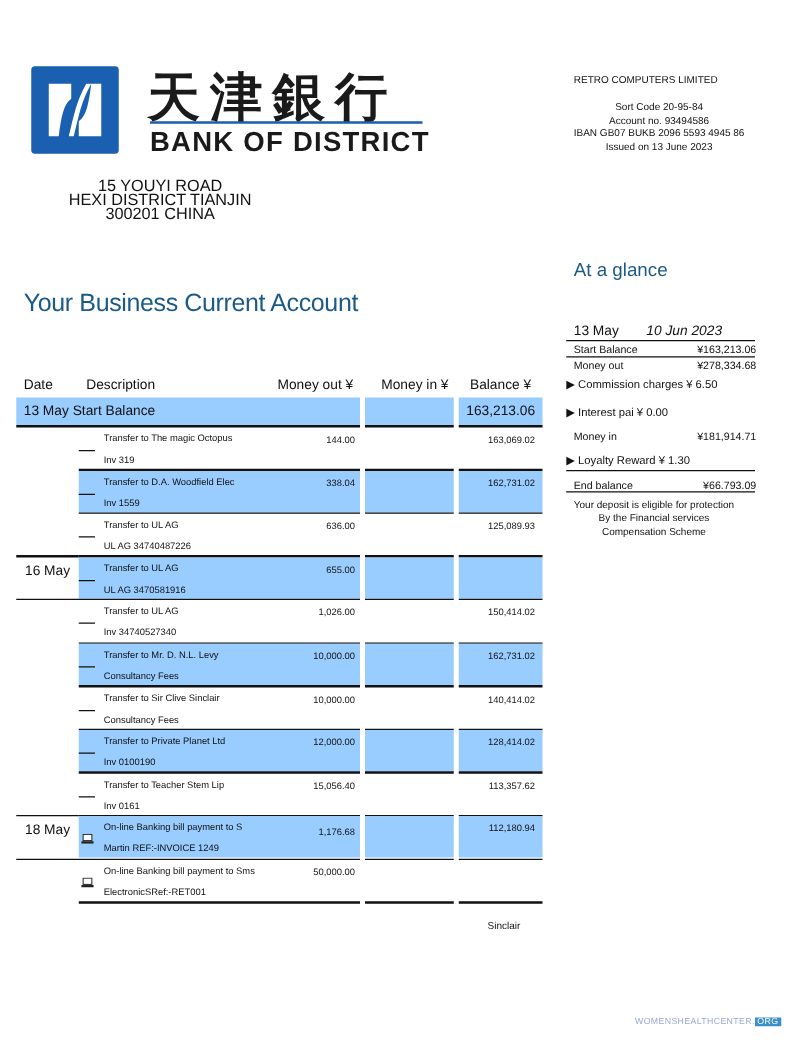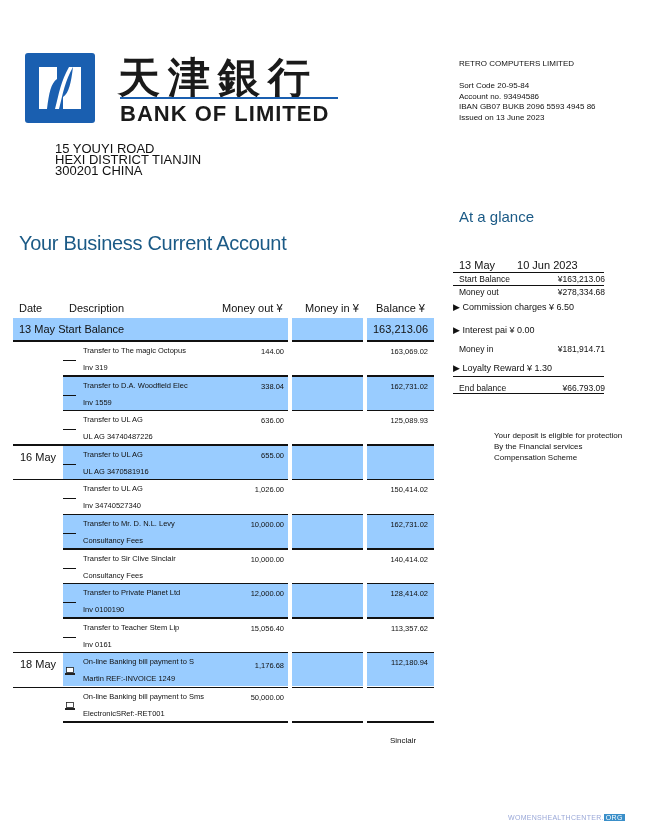--- a/index.html
+++ b/index.html
@@ -1,34 +1,34 @@
 <!DOCTYPE html>
 <html><head>
 <meta charset="utf-8">
 <style>
   * { box-sizing: border-box; margin: 0; padding: 0; }
   body { width: 646px; height: 834px; background: #ffffff; position: relative; font-family: "Liberation Sans", sans-serif; color: #111; overflow: hidden; }
-  .abs { position: absolute; }
+  .abs { position: absolute; text-align: center; }
   .logo-mark { left: 25px; top: 53px; width: 70px; height: 70px; background: #1a5fb0; border-radius: 3px; }
   .logo-mark svg { width: 70px; height: 70px; }
   .logo-cn { left: 118px; top: 50px; font-size: 42px; font-weight: bold; letter-spacing: 8px; color: #1a1a1a; font-family: "DejaVu Sans", sans-serif; }
   .logo-rule { left: 120px; top: 97px; width: 218px; height: 2px; background: #1a5fb0; }
   .logo-en { left: 120px; top: 101px; font-size: 22px; font-weight: bold; letter-spacing: 1px; color: #1a1a1a; }
   .addr { left: 55px; top: 143px; font-size: 13px; line-height: 11px; }
   .company { left: 459px; top: 59px; font-size: 8px; }
   .acct { left: 459px; top: 81px; font-size: 8px; line-height: 10.5px; }
   .title { left: 19px; top: 232px; font-size: 20px; color: #1b5a86; letter-spacing: -0.3px; }
   .glance-title { left: 459px; top: 208px; font-size: 15px; color: #1b5a86; }
 
   .g-row { position: absolute; left: 459px; width: 146px; font-size: 8.5px; display: flex; justify-content: space-between; }
   .g-line { position: absolute; left: 453px; width: 151px; height: 1px; background: #111; }
   .g-tri { position: absolute; left: 453px; font-size: 9px; }
   .g-dates { position: absolute; left: 459px; top: 259px; font-size: 11px; }
-  .g-dates span + span { margin-left: 22px; }
-  .protect { left: 459px; top: 430px; font-size: 8px; line-height: 11px; margin-left: 35px; }
+  .g-dates span + span { margin-left: 22px; font-style: italic; }
+  .protect { left: 459px; top: 398px; font-size: 8px; line-height: 11px; }
 
   .th { position: absolute; top: 302px; font-size: 11px; }
   .blue { background: #99ccff; }
   .cell { position: absolute; }
   .hline { position: absolute; height: 1.5px; background: #111; }
   .desc { position: absolute; left: 83px; font-size: 7.5px; line-height: 17px; }
   .amt { position: absolute; font-size: 7.5px; text-align: right; }
   .dash { position: absolute; left: 63px; width: 13px; height: 1px; background: #111; }
   .date { position: absolute; left: 20px; font-size: 11px; }
   .pc { position: absolute; left: 65px; width: 10px; height: 8px; }
@@ -41,21 +41,21 @@
 
 <div class="abs logo-mark">
   <svg viewBox="0 0 70 70">
     <path d="M14 14 H32 V26 C26 30 24 40 22 56 H14 Z" fill="#fff"></path>
     <path d="M56 56 H38 V44 C44 40 46 30 48 14 H56 Z" fill="#fff"></path>
     <path d="M30 56 C34 40 36 28 44 14 H48 C40 28 38 40 34 56 Z" fill="#fff"></path>
   </svg>
 </div>
 <div class="abs logo-cn">天津銀行</div>
 <div class="abs logo-rule"></div>
-<div class="abs logo-en">BANK OF LIMITED</div>
+<div class="abs logo-en">BANK OF DISTRICT</div>
 
 <div class="abs addr">
   <div>15 YOUYI ROAD</div>
   <div>HEXI DISTRICT TIANJIN</div>
   <div>300201 CHINA</div>
 </div>
 
 <div class="abs company">RETRO COMPUTERS LIMITED</div>
 <div class="abs acct">
   <div>Sort Code 20-95-84</div>

